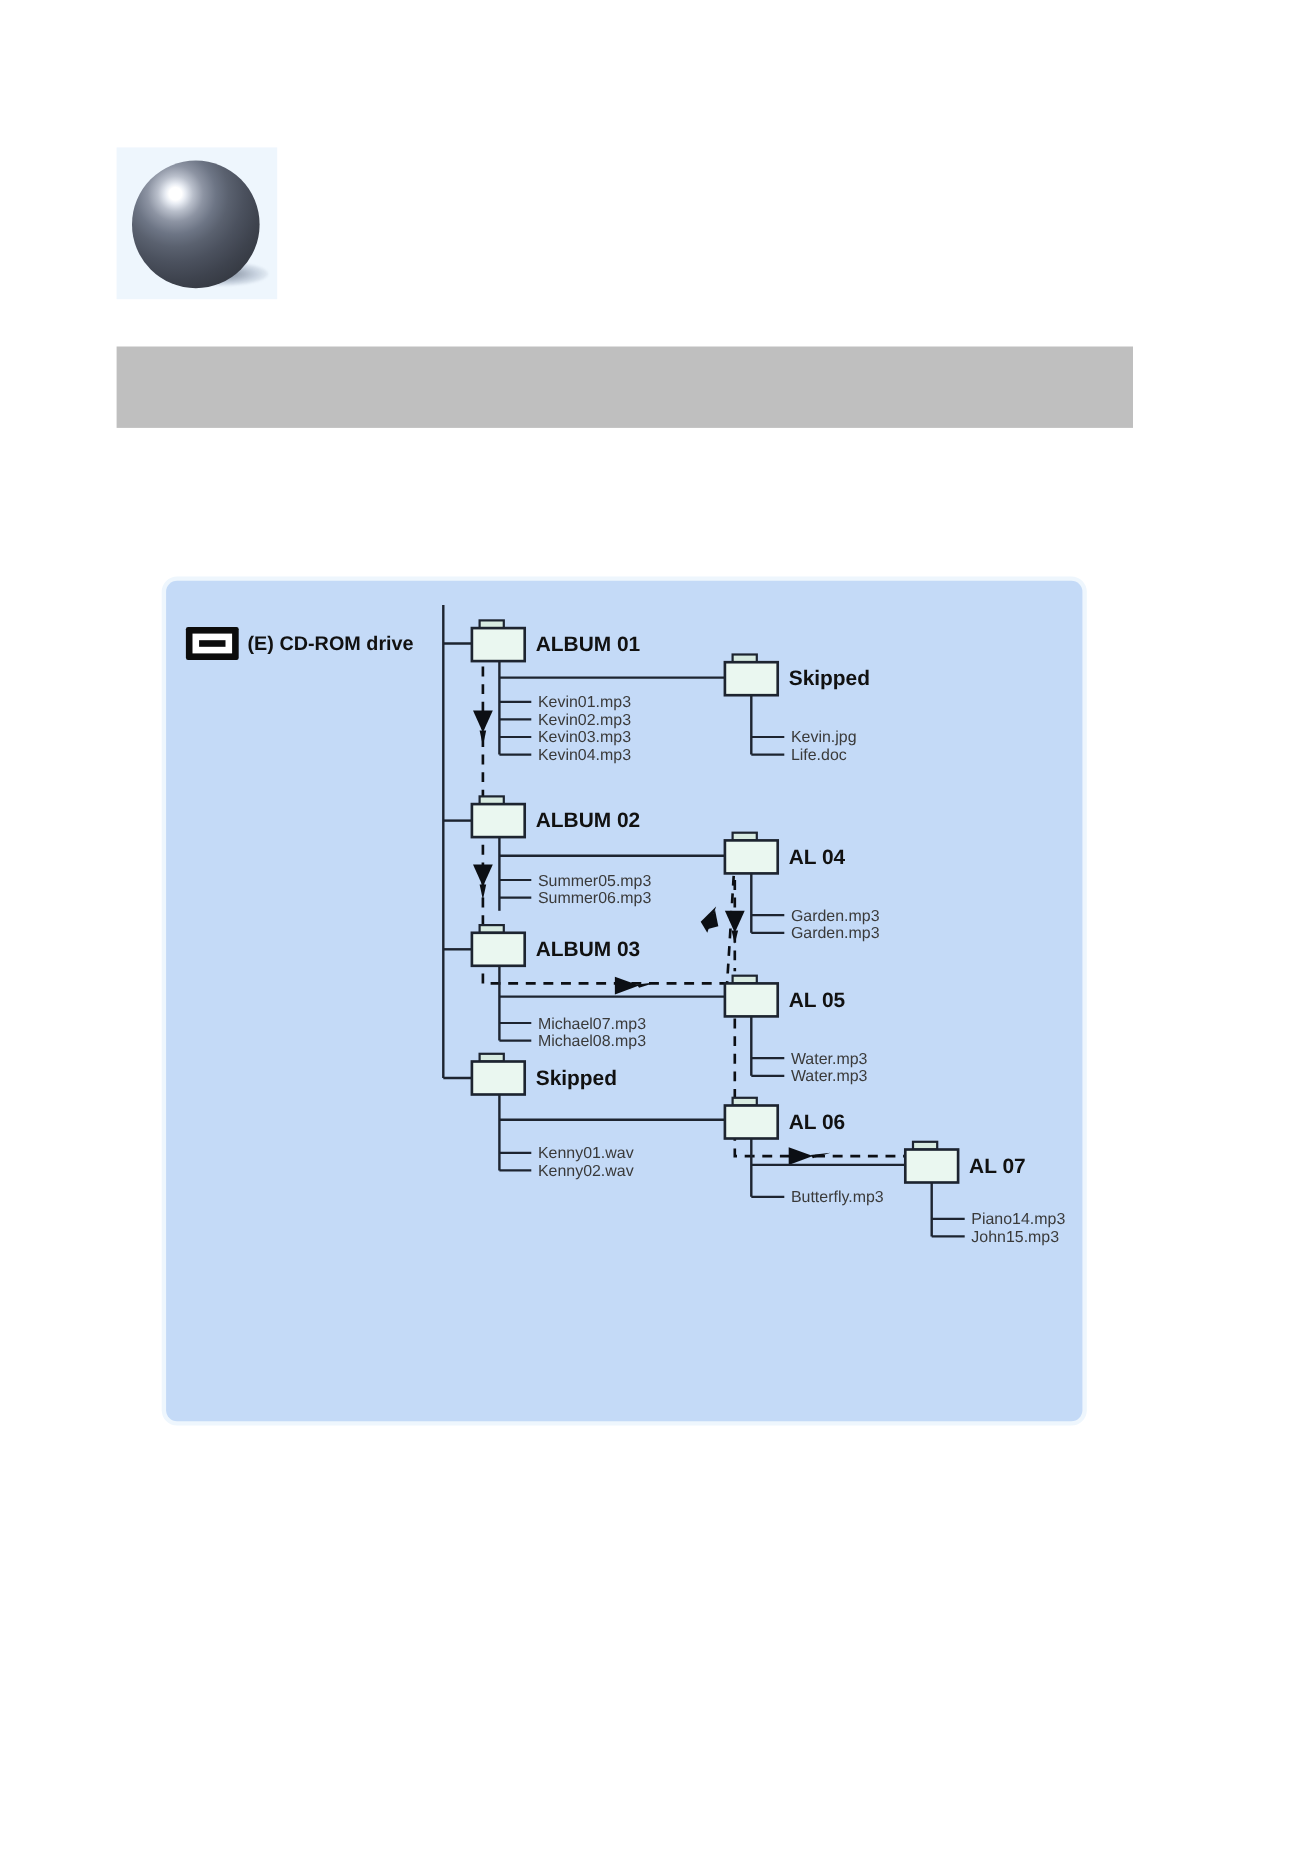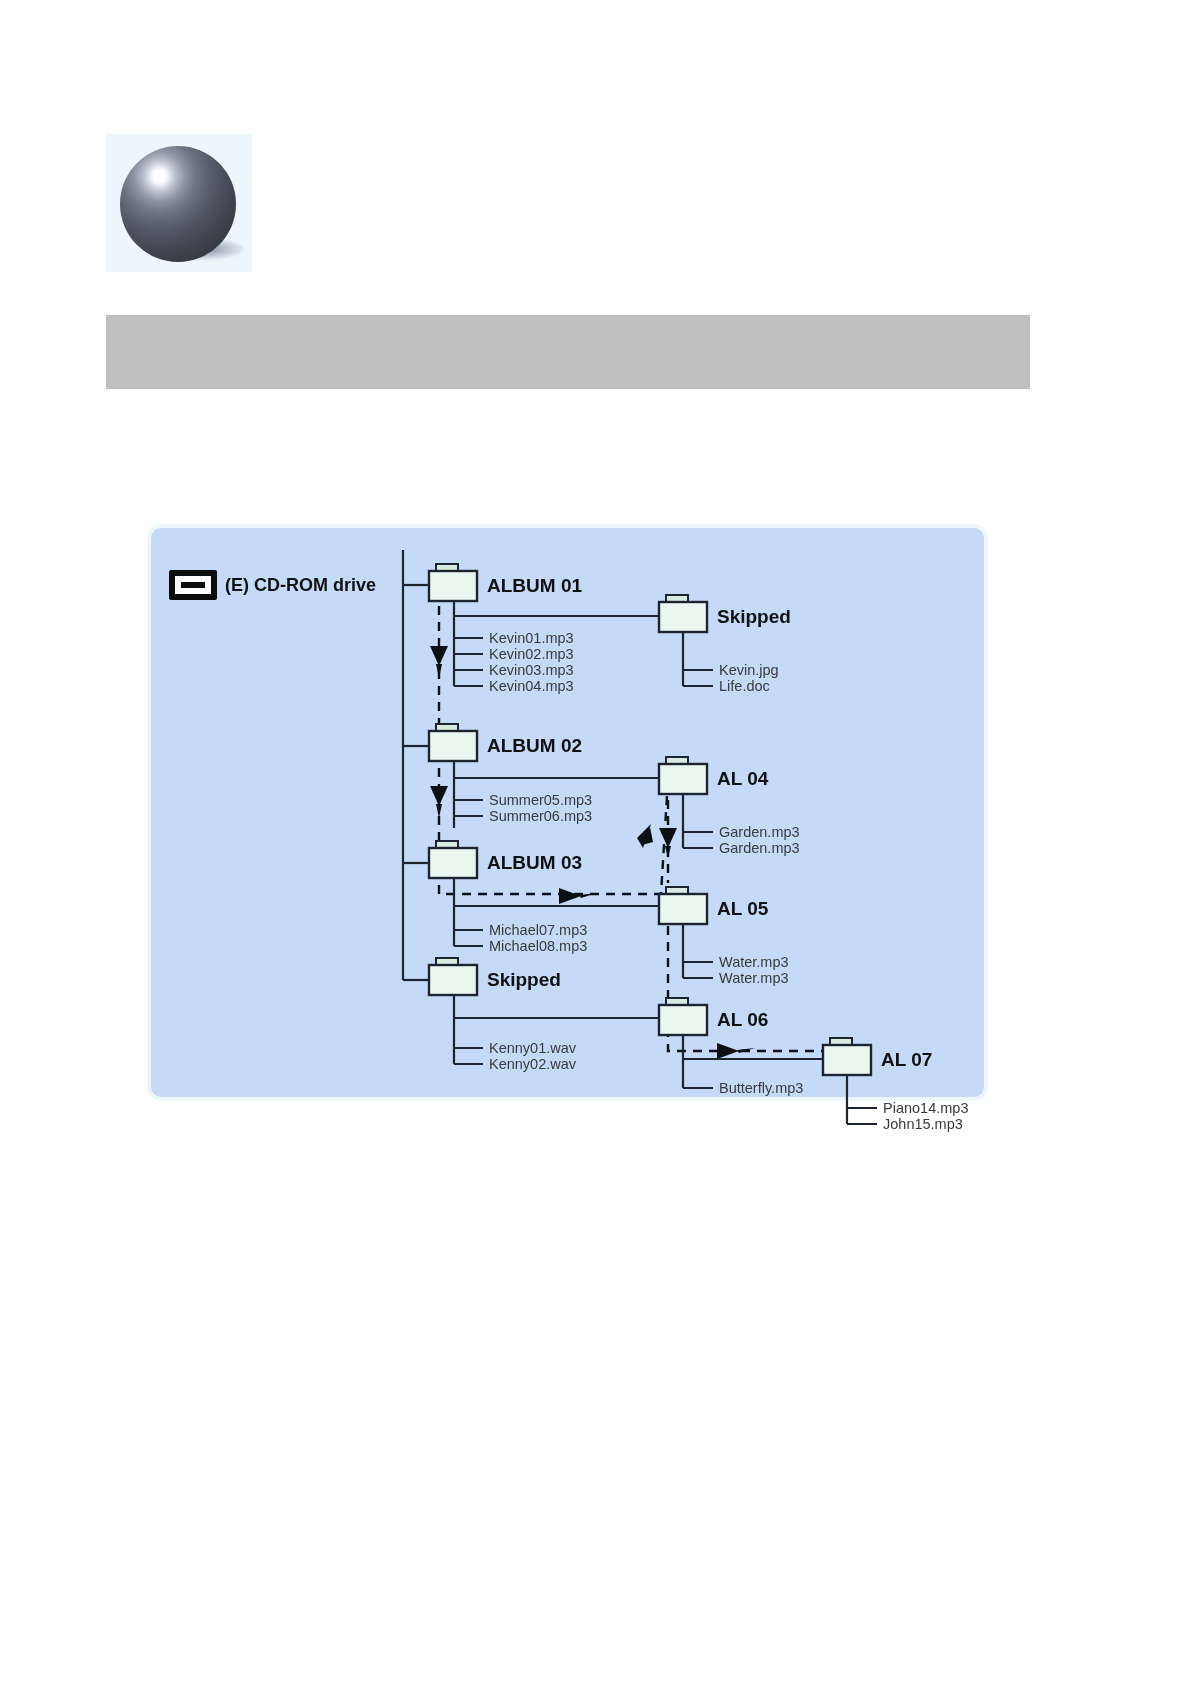--- a/index.html
+++ b/index.html
@@ -66,21 +66,21 @@
     height: 74px;
     background: #bfbfbf;
   }
 
   
   #diagram-panel {
     position: absolute;
     left: 151px;
     top: 528px;
     width: 833px;
-    height: 569px;
+    height: 764px;
     background: #c4daf7;
     border-radius: 10px;
     box-shadow: 0 0 0 4px #eef6fd;
   }
   #diagram-svg {
     position: absolute;
     left: 0;
     top: 0;
     width: 833px;
     height: 620px;

